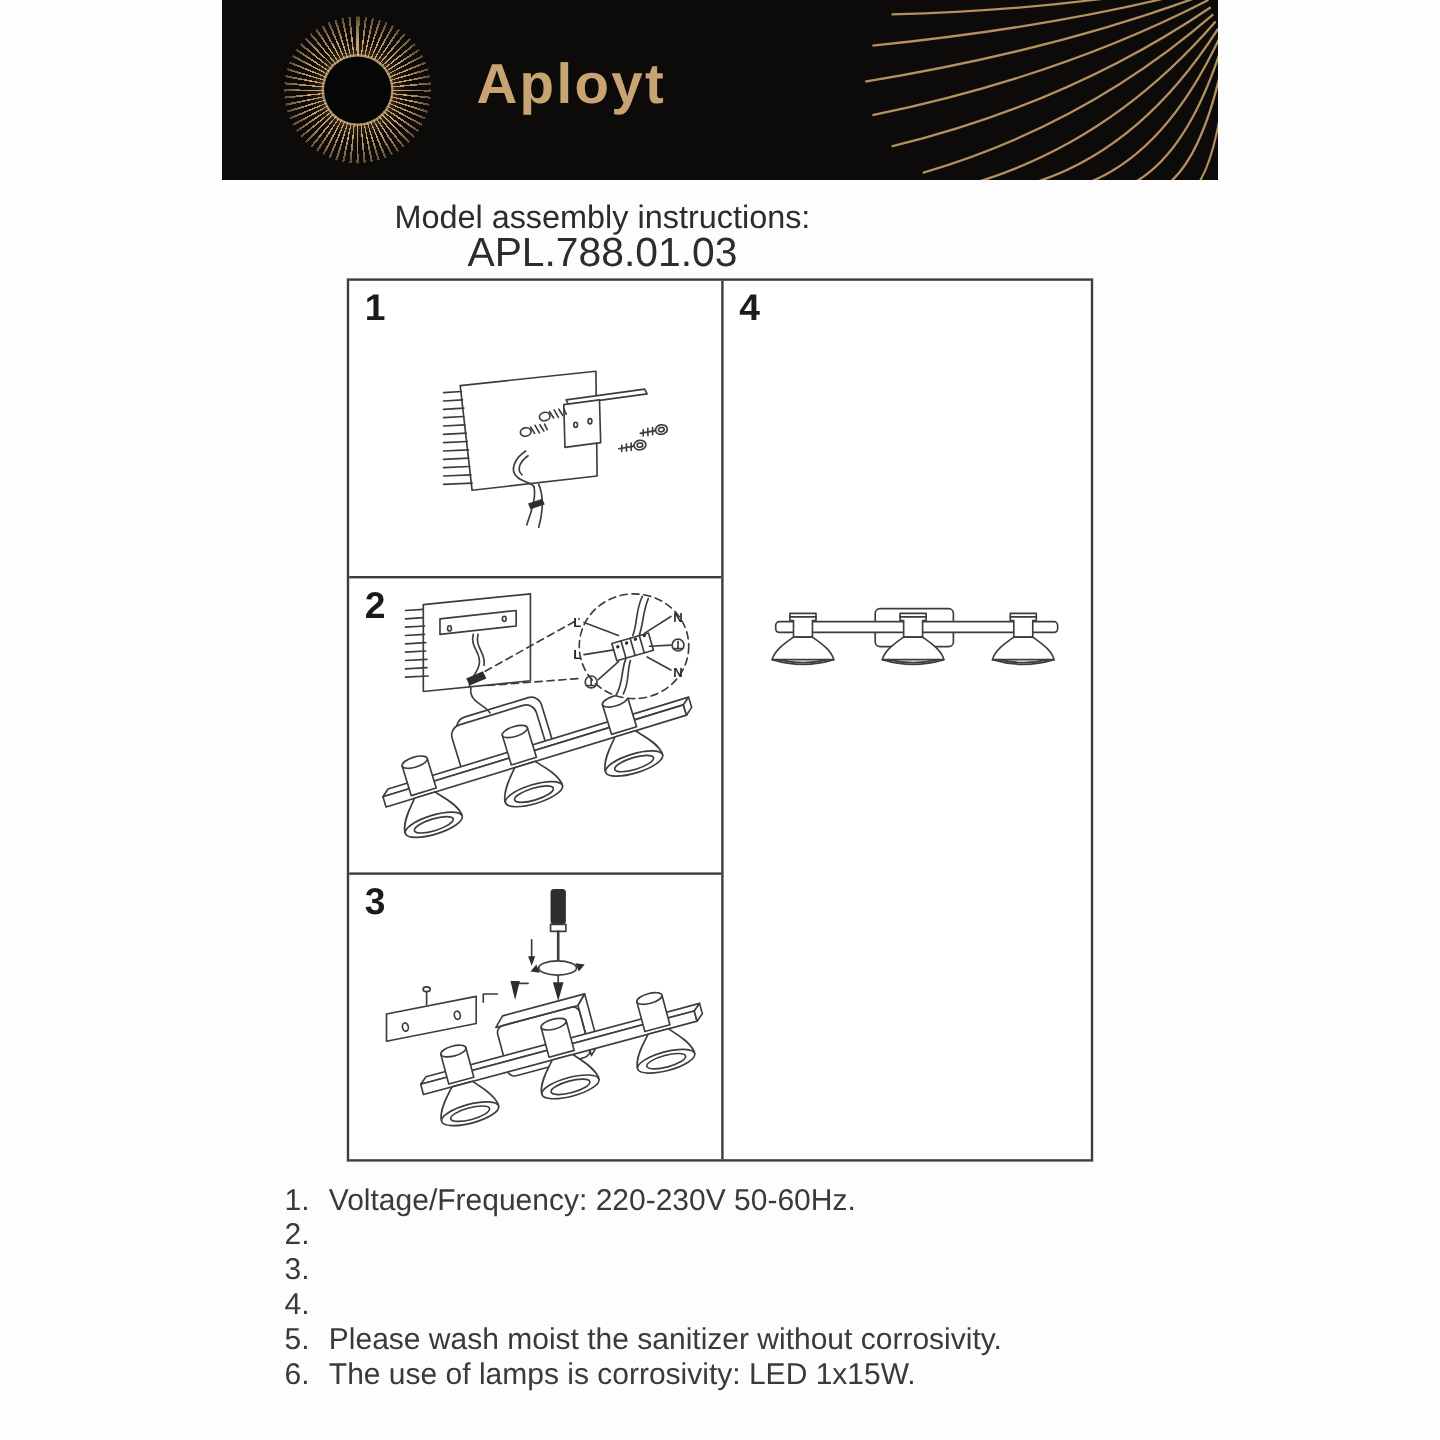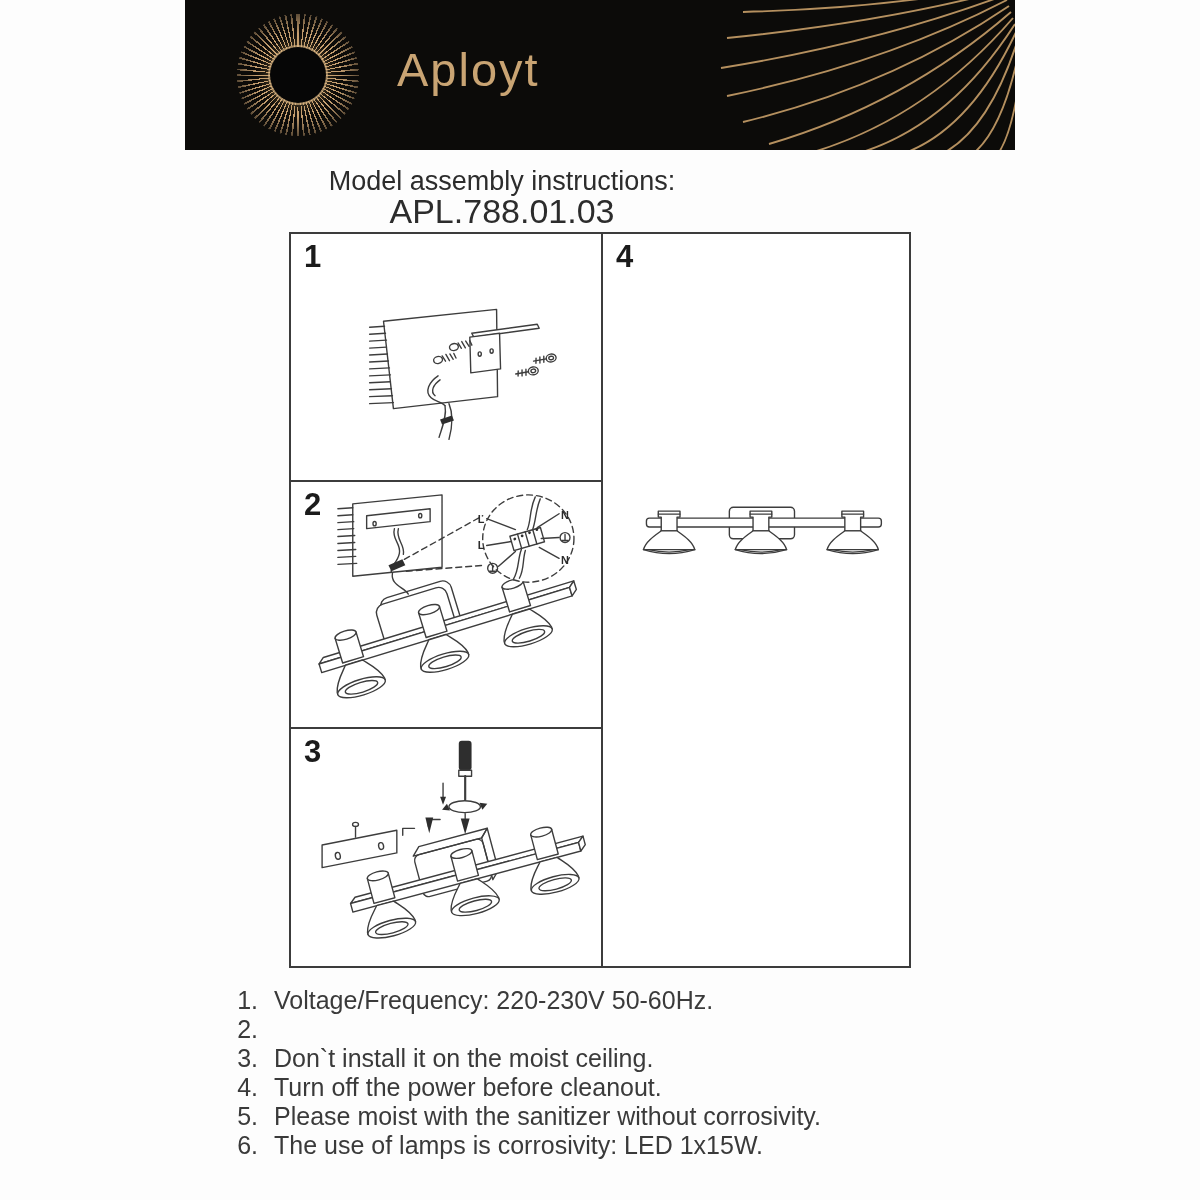--- a/index.html
+++ b/index.html
@@ -25,21 +25,21 @@
     background:radial-gradient(circle, rgba(12,11,9,0) 48%, #0c0b09 88%);
   }
   .sunburst-core {
     position:absolute; inset:33px; border-radius:50%; background:#060606;
     box-shadow:0 0 0 2px rgba(222,186,135,.65), 0 0 14px 4px rgba(200,160,100,.35);
     z-index:2;
   }
   .brand {
     position:absolute; left:212px; top:46px;
     font-size:47px; line-height:1; color:#c9a473;
-    letter-spacing:2px; font-weight:400;
+    letter-spacing:2px; font-weight:700;
   }
   .rays { position:absolute; right:0; top:0; }
 
   
   .title-block { position:absolute; left:0; top:166px; width:1004px; text-align:center; color:#2c2c2c; }
   .title-line1 { font-size:27px; line-height:30px; }
   .title-line2 { font-size:34px; line-height:30px; }
 
   
   .grid {
@@ -395,29 +395,27 @@
   <div class="notes">
     <div class="note-row">
       <div class="note-num">1.</div>
       <div class="note-text">Voltage/Frequency: 220-230V 50-60Hz.</div>
     </div>
     <div class="note-row">
       <div class="note-num">2.</div>
     </div>
     <div class="note-row">
       <div class="note-num">3.</div>
-      <div class="note-text">Don`t install it on the moist ceiling.</div>
     </div>
     <div class="note-row">
       <div class="note-num">4.</div>
-      <div class="note-text">Turn off the power before cleanout.</div>
     </div>
     <div class="note-row">
       <div class="note-num">5.</div>
-      <div class="note-text">Please moist with the sanitizer without corrosivity.</div>
+      <div class="note-text">Please wash moist the sanitizer without corrosivity.</div>
     </div>
     <div class="note-row">
       <div class="note-num">6.</div>
       <div class="note-text">The use of lamps is corrosivity: LED 1x15W.</div>
     </div>
   </div>
 
 </div>
 
 </body></html>

